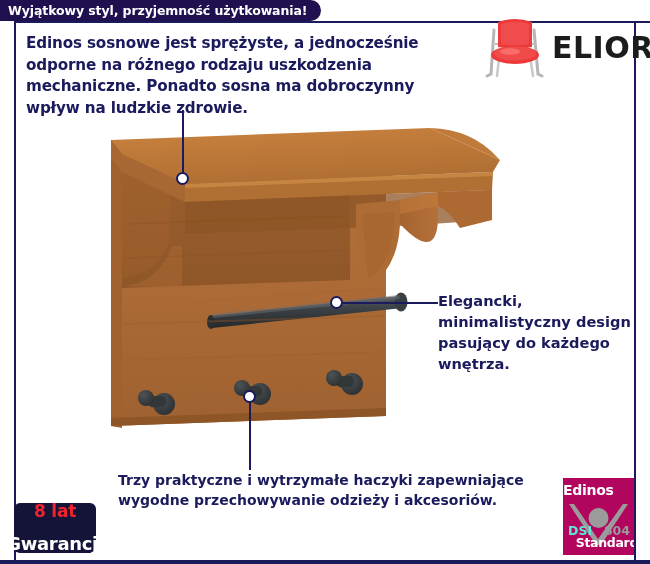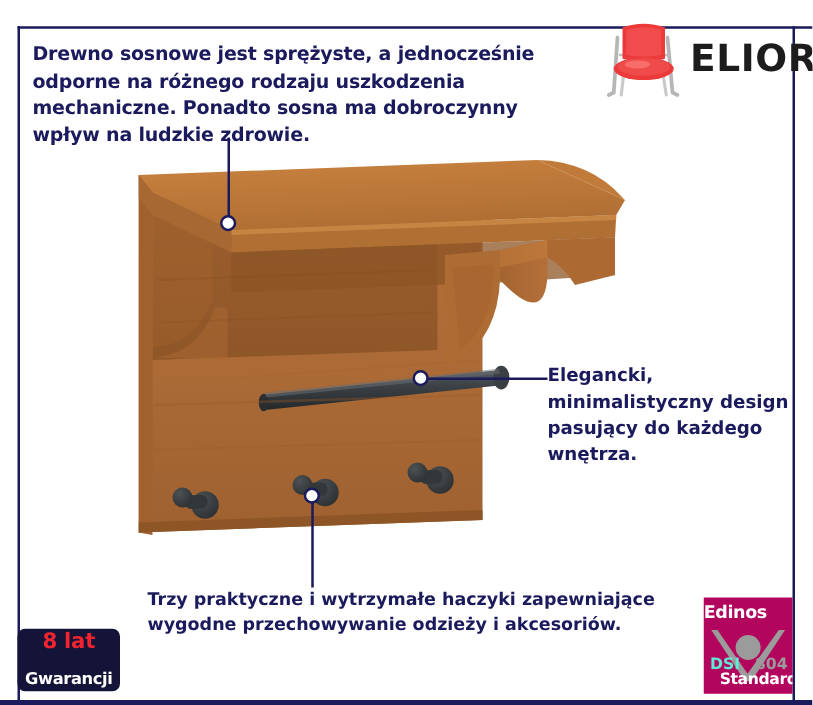--- a/index.html
+++ b/index.html
@@ -74,21 +74,21 @@
   }
 
   
   .warranty{
     position:absolute;left:14px;top:503px;width:82px;height:50px;
     background:#141438;border-radius:6px;
     display:flex;flex-direction:column;align-items:center;justify-content:center;
     z-index:6;
   }
   .warranty-years{color:#f0232f;font-size:17px;font-weight:bold;line-height:1.02;letter-spacing:-0.2px;}
-  .warranty-word{color:#ffffff;font-size:13px;font-weight:bold;line-height:1.06;letter-spacing:-0.3px;margin-top:14px;}
+  .warranty-word{color:#ffffff;font-size:18px;font-weight:bold;line-height:1.06;letter-spacing:-0.3px;margin-top:14px;}
 
   
   .edinos{
     position:absolute;left:563px;top:478px;width:71px;height:77px;
     background:#b2055e;z-index:6;overflow:hidden;
   }
   .edinos-name{
     position:absolute;left:0;top:4px;width:71px;text-align:left;
     color:#ffffff;font-size:14px;font-weight:bold;letter-spacing:-0.3px;
   }
@@ -102,22 +102,25 @@
 </head>
 <body>
 
 <div class="page">
 
   <div class="frame-top"></div>
   <div class="frame-left"></div>
   <div class="frame-right"></div>
   <div class="frame-bottom"></div>
 
-
-  <div class="lead">Drewno sosnowe jest sprężyste, a jednocześnie odporne na różnego rodzaju uszkodzenia mechaniczne. Ponadto sosna ma dobroczynny wpływ na ludzkie zdrowie.</div>
+  <div class="banner">
+    <span>Wyjątkowy styl, przyjemność użytkowania!</span>
+  </div>
+
+  <div class="lead">Edinos sosnowe jest sprężyste, a jednocześnie odporne na różnego rodzaju uszkodzenia mechaniczne. Ponadto sosna ma dobroczynny wpływ na ludzkie zdrowie.</div>
 
   <div class="logo">
     <svg class="logo-chair" viewBox="0 0 62 66">
 
       <path d="M10 16 L7 60 L3 62" stroke="#b6b6b6" stroke-width="3" fill="none" stroke-linecap="round"></path>
       <path d="M50 16 L54 60 L58 62" stroke="#b6b6b6" stroke-width="3" fill="none" stroke-linecap="round"></path>
       <path d="M16 36 L13 62" stroke="#c9c9c9" stroke-width="2.5" fill="none" stroke-linecap="round"></path>
       <path d="M45 36 L49 62" stroke="#c9c9c9" stroke-width="2.5" fill="none" stroke-linecap="round"></path>
       <path d="M11 30 L51 30" stroke="#c0c0c0" stroke-width="2" fill="none"></path>
 

